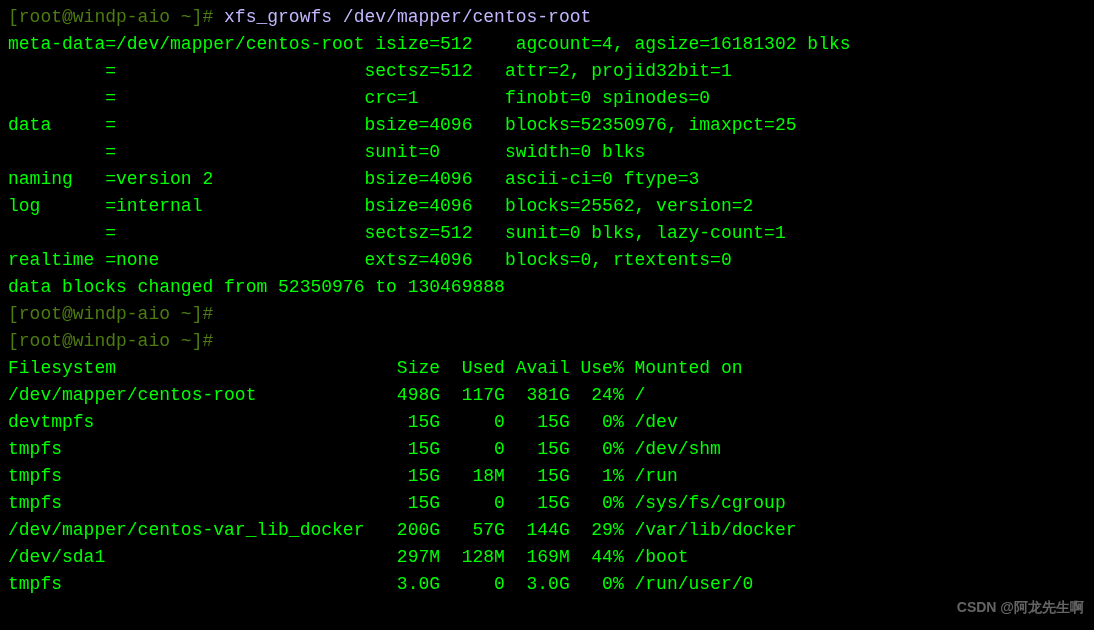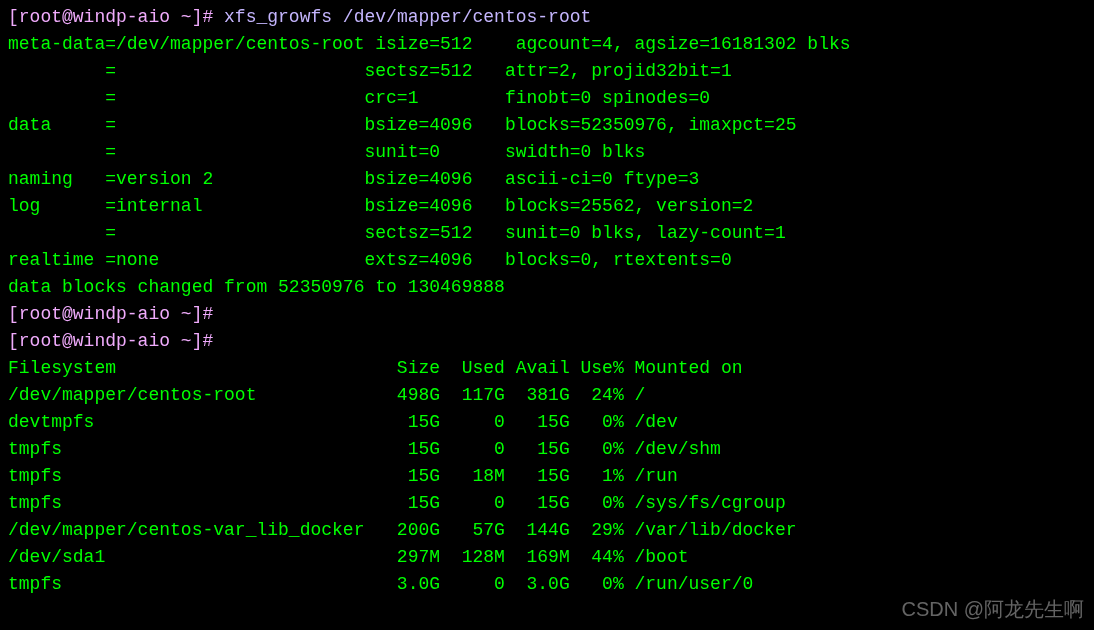--- a/index.html
+++ b/index.html
@@ -10,29 +10,30 @@
     font-family: "Courier New", Courier, monospace;
     font-size: 18px;
     line-height: 1.5;
     width: 1094px;
     height: 630px;
     box-sizing: border-box;
     overflow: hidden;
     position: relative;
   }
   .line { white-space: pre; }
-  .prompt { color: #f0abfc; }
+  .prompt { color: #4d7c0f; }
   .cmd { color: #c4b5fd; }
   .watermark {
     position: absolute;
-    bottom: 6px;
+    bottom: 12px;
     right: 10px;
     color: rgba(200,200,200,0.5);
-    font-size: 20px;
+    font-size: 14px;
     font-family: sans-serif;
+    font-weight: bold;
   }
 </style>
 </head>
 <body>
 
 <div>
   <div class="line"><span class="prompt">[root@windp-aio ~]# </span><span class="cmd">xfs_growfs /dev/mapper/centos-root</span></div>
 
   <div class="line">meta-data=/dev/mapper/centos-root isize=512    agcount=4, agsize=16181302 blks</div>
   <div class="line">         =                       sectsz=512   attr=2, projid32bit=1</div>

